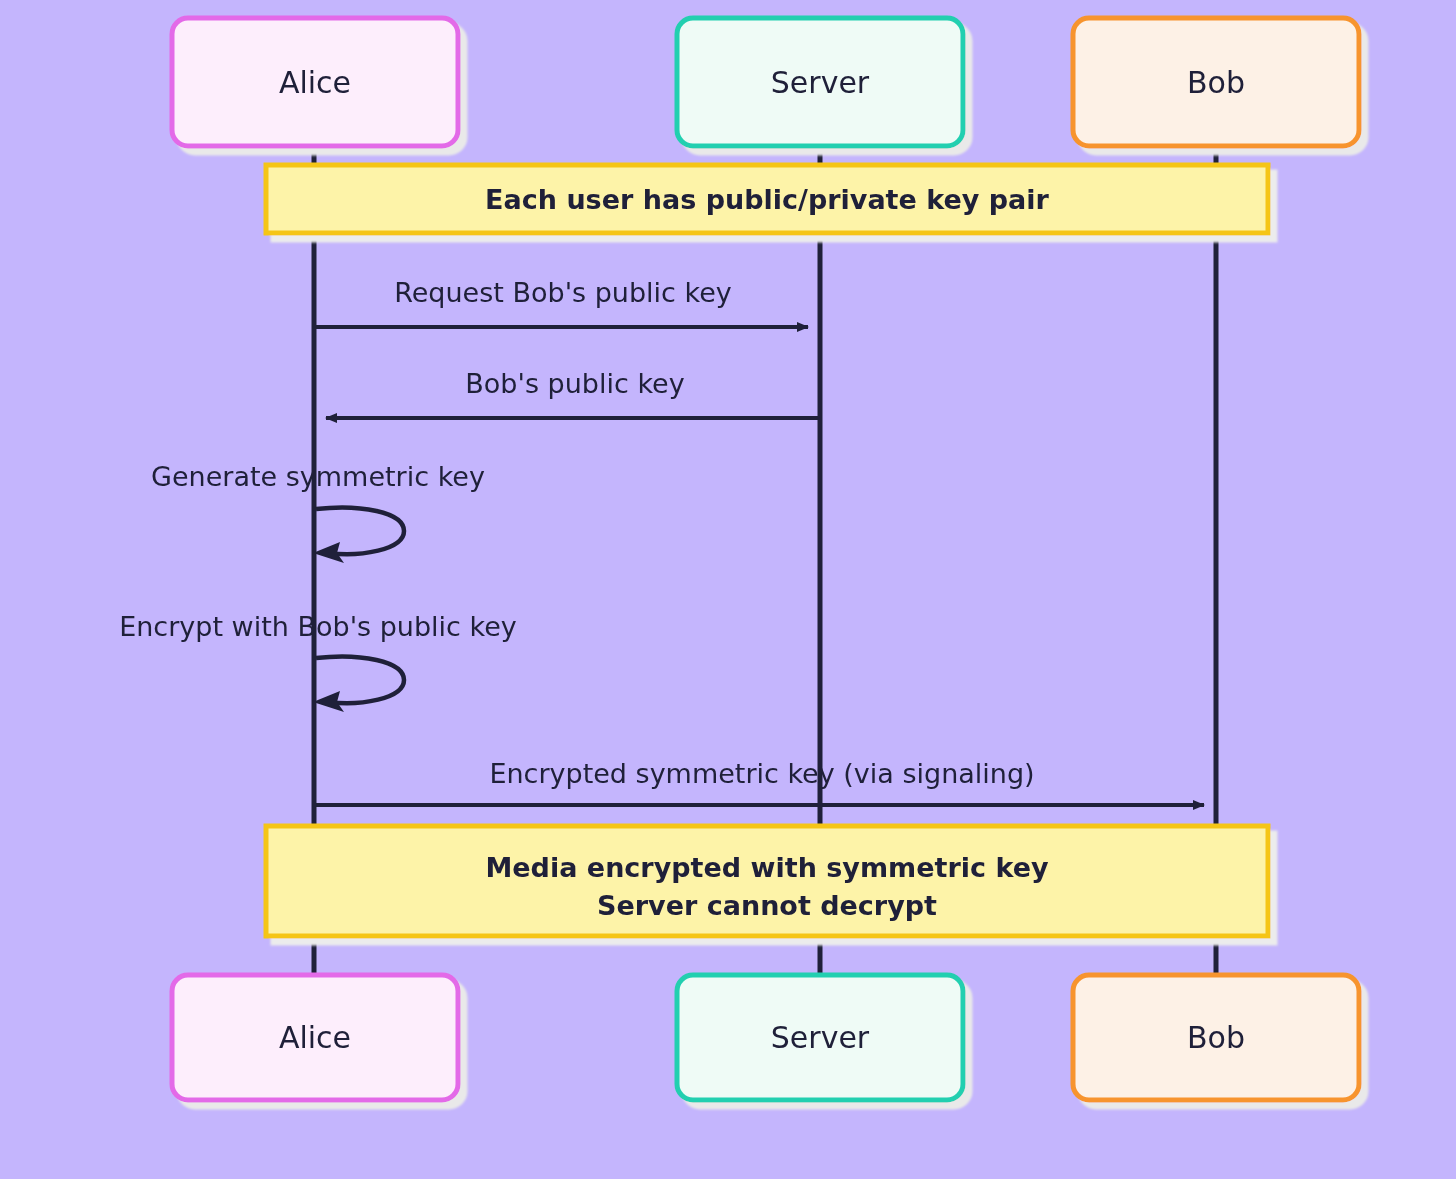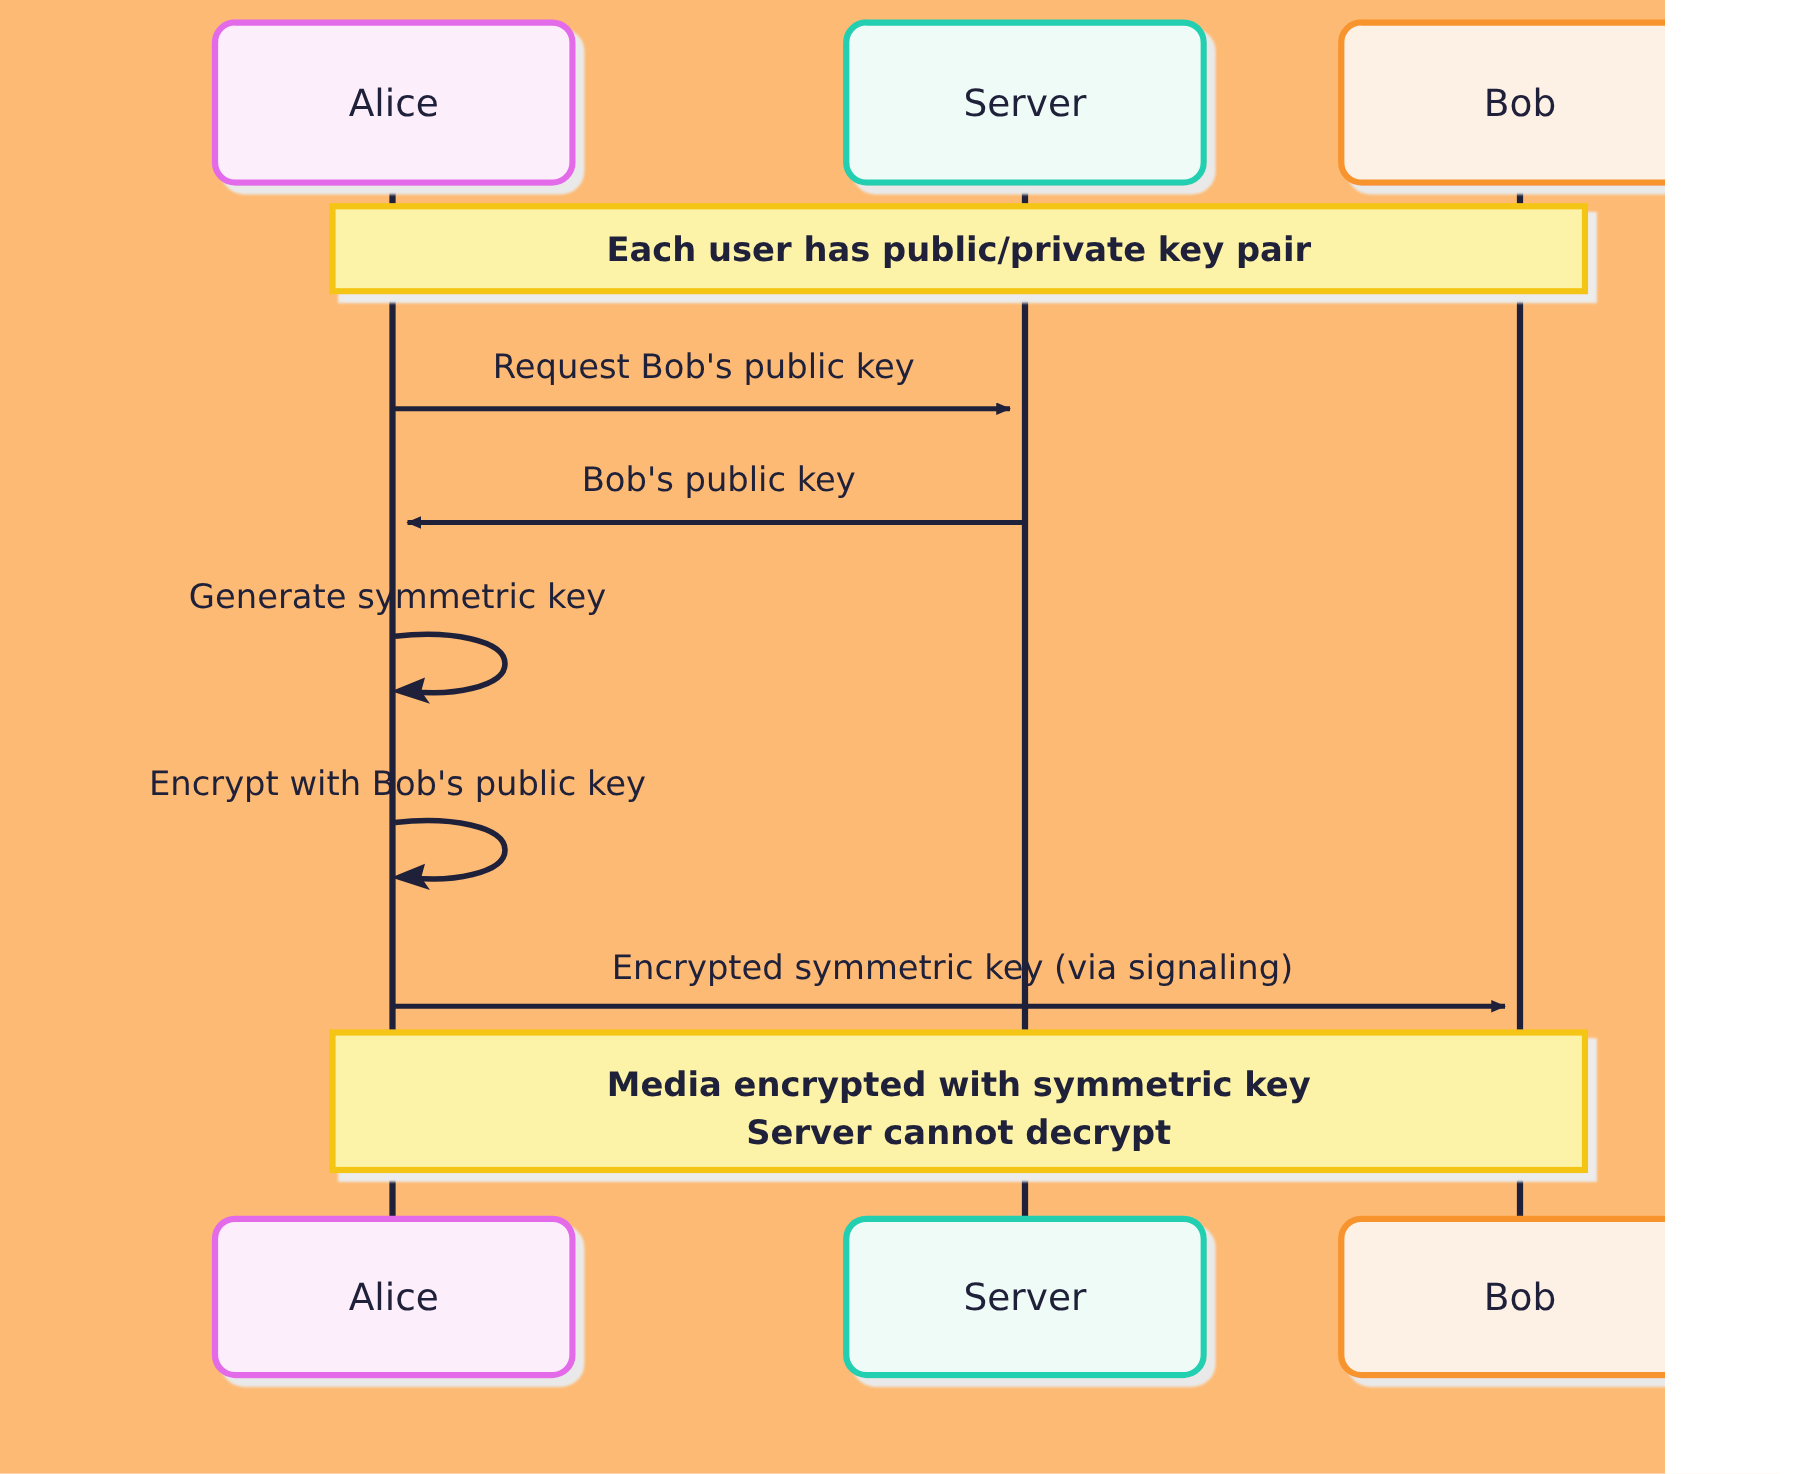--- a/index.html
+++ b/index.html
@@ -5,23 +5,23 @@
   html, body {
     margin: 0;
     padding: 0;
     background: #ffffff;
   }
   body {
     font-family: "DejaVu Sans", sans-serif;
   }
   #canvas {
     position: relative;
-    width: 1332px;
+    width: 1456px;
     height: 1179px;
-    background: #fdba74;
+    background: #c4b5fd;
     overflow: hidden;
     text-decoration: underline;
   }
   #diagram-svg {
     position: absolute;
     left: 0;
     top: 0;
     width: 1456px;
     height: 1179px;
   }

